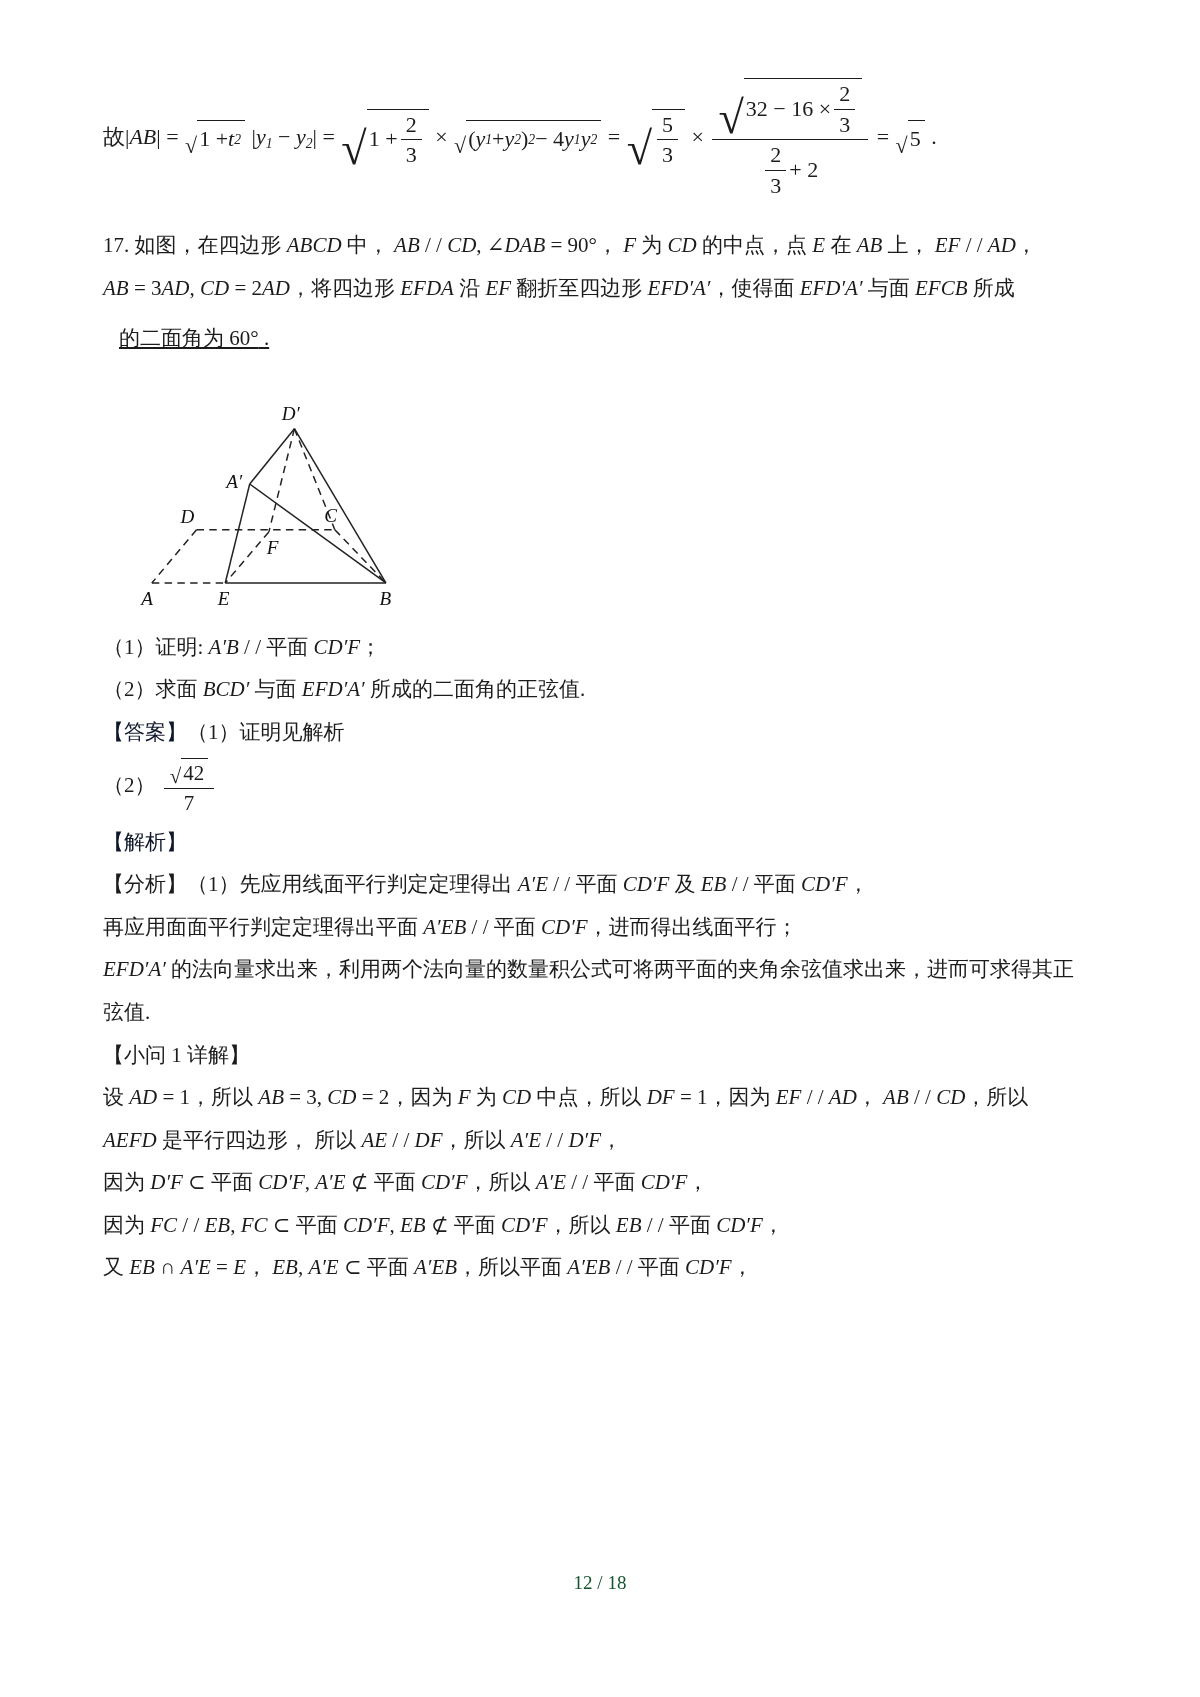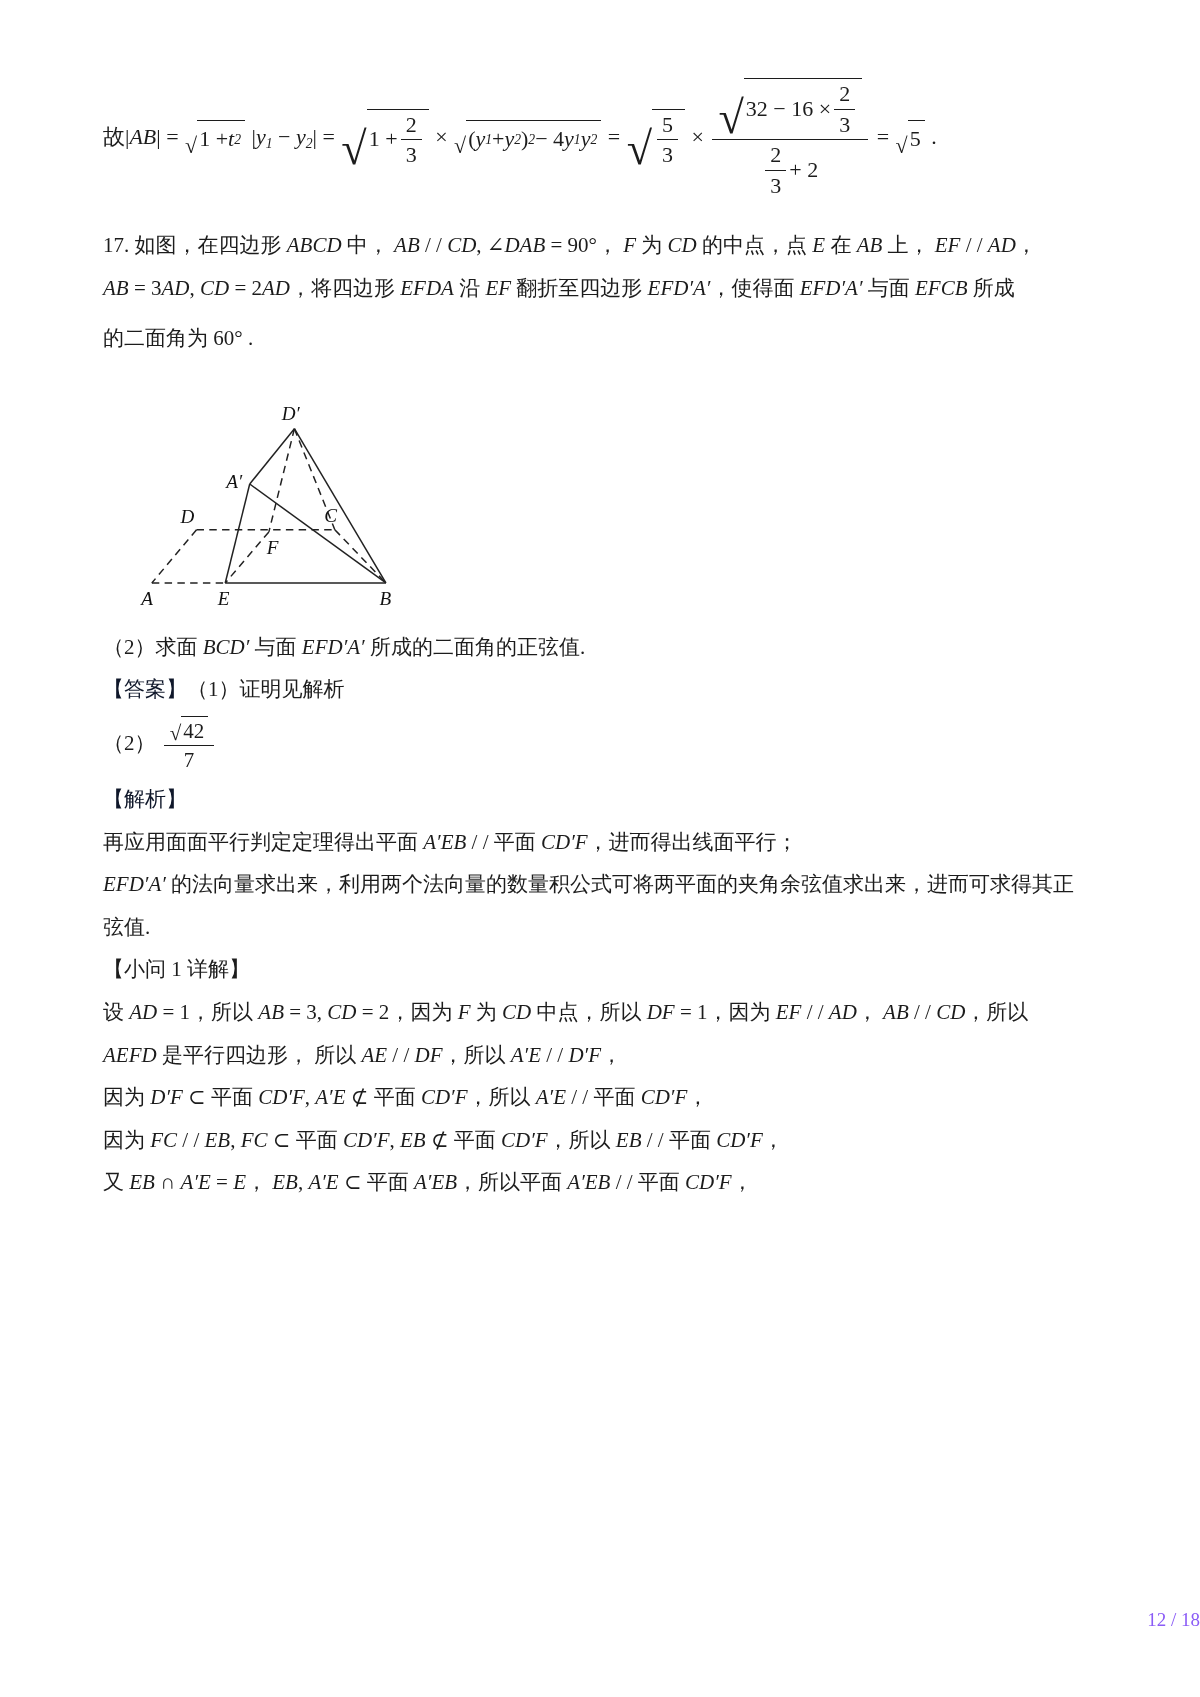--- a/index.html
+++ b/index.html
@@ -7,21 +7,21 @@
   body {
     width:1200px; height:1697px; position:relative;
     font-family:"Liberation Serif","DejaVu Serif",serif;
     color:#1c1c1c;
   }
   .page-content { position:absolute; left:103px; top:0; width:1000px; }
 
   .line { font-size:21px; line-height:1.55; margin:26px 0; }
   .line.formula { font-size:22px; margin:0 0 30px 0; padding-top:78px; }
   .line.q-line { margin:10px 0; }
-  .line.tight { margin:18px 0 12px 0; }
+  .line.tight { margin:18px 0 12px 16px;text-decoration:underline; }
 
   .cn { font-family:"Liberation Serif","DejaVu Serif",serif; font-style:normal; }
   .m  { font-family:"Liberation Serif","DejaVu Serif",serif; font-style:italic; }
   .r  { font-family:"Liberation Serif","DejaVu Serif",serif; font-style:normal; }
   .mk-blue { color:#0f172a; }
 
   sup,sub { font-size:0.62em; font-style:italic; }
   sub { vertical-align:-0.3em; }
   sup { vertical-align:0.55em; }
 
@@ -38,21 +38,21 @@
   .sqrt > .rb { border-top:1.6px solid currentColor; padding:1px 4px 0 2px;
                 display:inline-flex; align-items:center; }
 
   .figure { margin:10px 0 6px 18px; }
   .figure svg line { stroke:#222222; stroke-width:1.4; }
   .figure svg line.dash { stroke-dasharray:7 5; }
   .figure svg text { font-family:"Liberation Serif","DejaVu Serif",serif;
                      font-style:italic; font-size:18px; fill:#111111; }
 
   .footer { position:absolute; top:1572px; left:0; width:100%;
-            text-align:right; font-size:19px; color:#8b5cf6;margin-top:37px; }
+            text-align:center; font-size:19px; color:#14532d; }
 </style>
 </head>
 <body>
 
 <div class="page-content">
   <div>
       <div class="line formula"><span class="cn">故</span><span class="r">|</span><span class="m">AB</span><span class="r">| = </span><span class="sqrt">
           <span class="rs">√</span>
           <span class="rb">
             <span class="r">1 + </span>
@@ -153,36 +153,38 @@
           <line x1="120" y1="110" x2="248" y2="203"></line>
           <text x="150" y="50">D′</text>
           <text x="98" y="114">A′</text>
           <text x="55" y="147">D</text>
           <text x="190" y="146">C</text>
           <text x="136" y="176">F</text>
           <text x="18" y="224">A</text>
           <text x="90" y="224">E</text>
           <text x="242" y="224">B</text>
         </svg></div>
+      <div class="line q-line"><span class="cn">（1）证明: </span><span class="m">A′B</span><span class="r"> / / </span><span class="cn">平面 </span><span class="m">CD′F</span><span class="cn">；</span></div>
       <div class="line q-line"><span class="cn">（2）求面 </span><span class="m">BCD′</span><span class="cn"> 与面 </span><span class="m">EFD′A′</span><span class="cn"> 所成的二面角的正弦值.</span></div>
       <div class="line q-line"><span class="cn mk-blue">【答案】</span><span class="cn">（1）证明见解析</span></div>
       <div class="line q-line"><span class="cn">（2） </span><span class="frac">
           <span class="num">
             <span class="sqrt">
               <span class="rs">√</span>
               <span class="rb">
                 <span class="r">42</span>
               </span>
             </span>
           </span>
           <span class="den">
             <span class="r">7</span>
           </span>
         </span></div>
       <div class="line q-line"><span class="cn mk-blue">【解析】</span></div>
+      <div class="line q-line"><span class="cn">【分析】（1）先应用线面平行判定定理得出 </span><span class="m">A′E</span><span class="r"> / / </span><span class="cn">平面 </span><span class="m">CD′F</span><span class="cn"> 及 </span><span class="m">EB</span><span class="r"> / / </span><span class="cn">平面 </span><span class="m">CD′F</span><span class="cn">，</span></div>
       <div class="line q-line"><span class="cn">再应用面面平行判定定理得出平面 </span><span class="m">A′EB</span><span class="r"> / / </span><span class="cn">平面 </span><span class="m">CD′F</span><span class="cn">，进而得出线面平行；</span></div>
       <div class="line q-line"><span class="m">EFD′A′</span><span class="cn"> 的法向量求出来，利用两个法向量的数量积公式可将两平面的夹角余弦值求出来，进而可求得其正</span></div>
       <div class="line q-line"><span class="cn">弦值.</span></div>
       <div class="line q-line"><span class="cn">【小问 1 详解】</span></div>
       <div class="line q-line"><span class="cn">设 </span><span class="m">AD</span><span class="r"> = 1</span><span class="cn">，所以 </span><span class="m">AB</span><span class="r"> = 3, </span><span class="m">CD</span><span class="r"> = 2</span><span class="cn">，因为 </span><span class="m">F</span><span class="cn"> 为 </span><span class="m">CD</span><span class="cn"> 中点，所以 </span><span class="m">DF</span><span class="r"> = 1</span><span class="cn">，因为 </span><span class="m">EF</span><span class="r"> / / </span><span class="m">AD</span><span class="cn">， </span><span class="m">AB</span><span class="r"> / / </span><span class="m">CD</span><span class="cn">，所以</span></div>
       <div class="line q-line"><span class="m">AEFD</span><span class="cn"> 是平行四边形， 所以 </span><span class="m">AE</span><span class="r"> / / </span><span class="m">DF</span><span class="cn">，所以 </span><span class="m">A′E</span><span class="r"> / / </span><span class="m">D′F</span><span class="cn">，</span></div>
       <div class="line q-line"><span class="cn">因为 </span><span class="m">D′F</span><span class="r"> ⊂ </span><span class="cn">平面 </span><span class="m">CD′F</span><span class="r">, </span><span class="m">A′E</span><span class="r"> ⊄ </span><span class="cn">平面 </span><span class="m">CD′F</span><span class="cn">，所以 </span><span class="m">A′E</span><span class="r"> / / </span><span class="cn">平面 </span><span class="m">CD′F</span><span class="cn">，</span></div>
       <div class="line q-line"><span class="cn">因为 </span><span class="m">FC</span><span class="r"> / / </span><span class="m">EB</span><span class="r">, </span><span class="m">FC</span><span class="r"> ⊂ </span><span class="cn">平面 </span><span class="m">CD′F</span><span class="r">, </span><span class="m">EB</span><span class="r"> ⊄ </span><span class="cn">平面 </span><span class="m">CD′F</span><span class="cn">，所以 </span><span class="m">EB</span><span class="r"> / / </span><span class="cn">平面 </span><span class="m">CD′F</span><span class="cn">，</span></div>
       <div class="line q-line"><span class="cn">又 </span><span class="m">EB</span><span class="r"> ∩ </span><span class="m">A′E</span><span class="r"> = </span><span class="m">E</span><span class="cn">， </span><span class="m">EB</span><span class="r">, </span><span class="m">A′E</span><span class="r"> ⊂ </span><span class="cn">平面 </span><span class="m">A′EB</span><span class="cn">，所以平面 </span><span class="m">A′EB</span><span class="r"> / / </span><span class="cn">平面 </span><span class="m">CD′F</span><span class="cn">，</span></div>
     </div>

